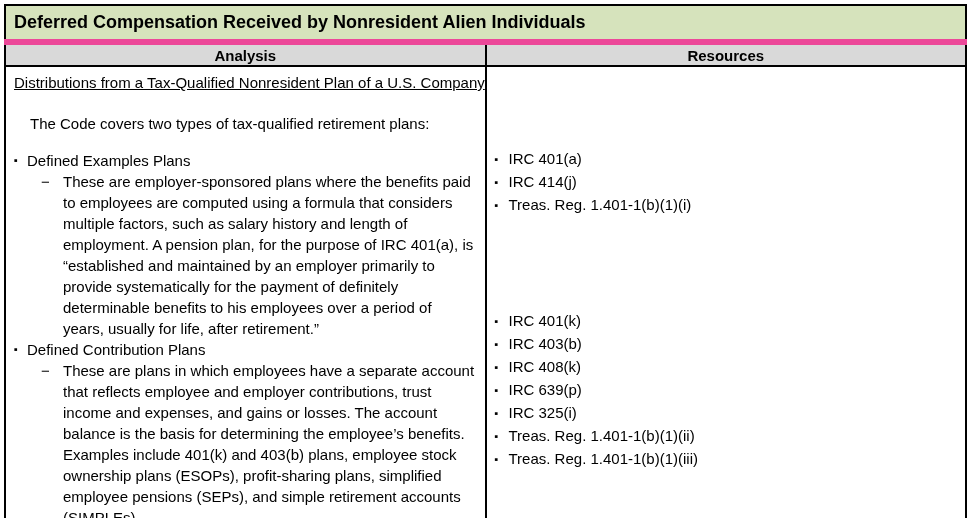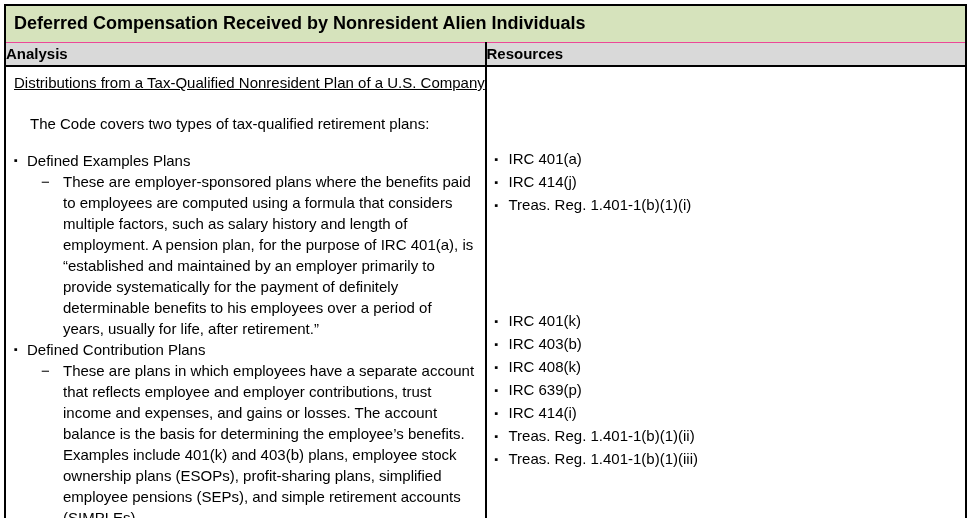--- a/index.html
+++ b/index.html
@@ -22,33 +22,34 @@
     table-layout: fixed;
     border: 2px solid #000000;
   }
   td {
     box-sizing: border-box;
     vertical-align: top;
     padding: 0;
   }
   .title-cell {
     background: #d6e3bc;
-    border-bottom: 1px solid #ec4899;
+    border-bottom: 6px solid #ec4899;
     height: 37px;
     padding: 6px 8px 6px 8px;
     font-size: 18px;
     font-weight: bold;
     vertical-align: middle;
   }
   .col-header {
     background: #d9d9d9;
     border-bottom: 2px solid #000000;
     height: 24px;
     font-size: 15px;
     font-weight: bold;
+    text-align: center;
     vertical-align: middle;
   }
   .col-analysis-header { border-right: 2px solid #000000; }
   .body-analysis {
     border-right: 2px solid #000000;
     height: 427px;
     padding: 5px 10px 4px 8px;
     font-size: 15px;
     line-height: 21px;
   }
@@ -166,21 +167,21 @@
               <div class="res-item">
                 <span class="bullet-glyph">▪</span>
                 <span>IRC 408(k)</span>
               </div>
               <div class="res-item">
                 <span class="bullet-glyph">▪</span>
                 <span>IRC 639(p)</span>
               </div>
               <div class="res-item">
                 <span class="bullet-glyph">▪</span>
-                <span>IRC 414(i)</span>
+                <span>IRC 325(i)</span>
               </div>
               <div class="res-item">
                 <span class="bullet-glyph">▪</span>
                 <span>Treas. Reg. 1.401-1(b)(1)(ii)</span>
               </div>
               <div class="res-item">
                 <span class="bullet-glyph">▪</span>
                 <span>Treas. Reg. 1.401-1(b)(1)(iii)</span>
               </div>
             </div>

